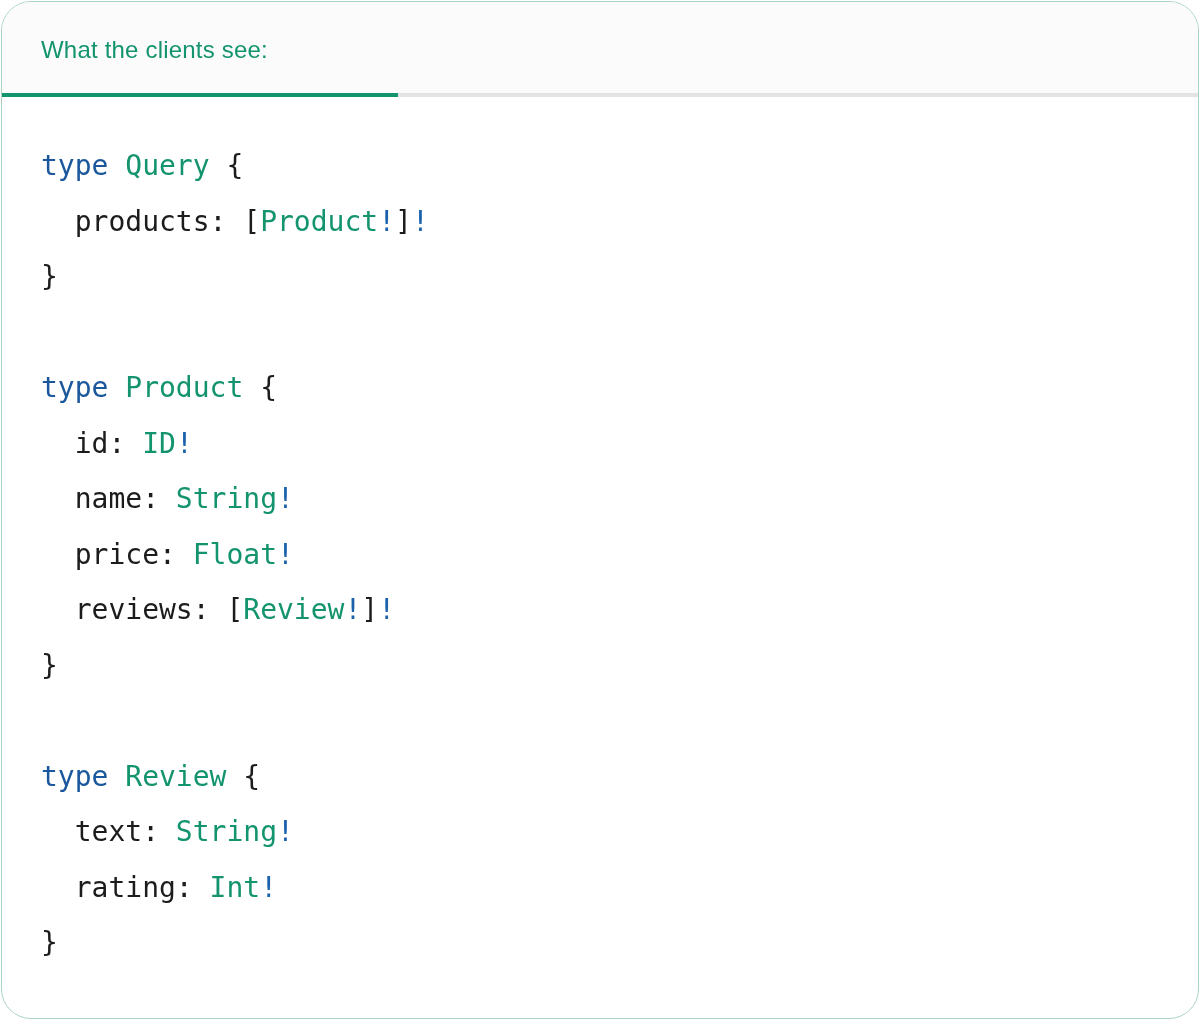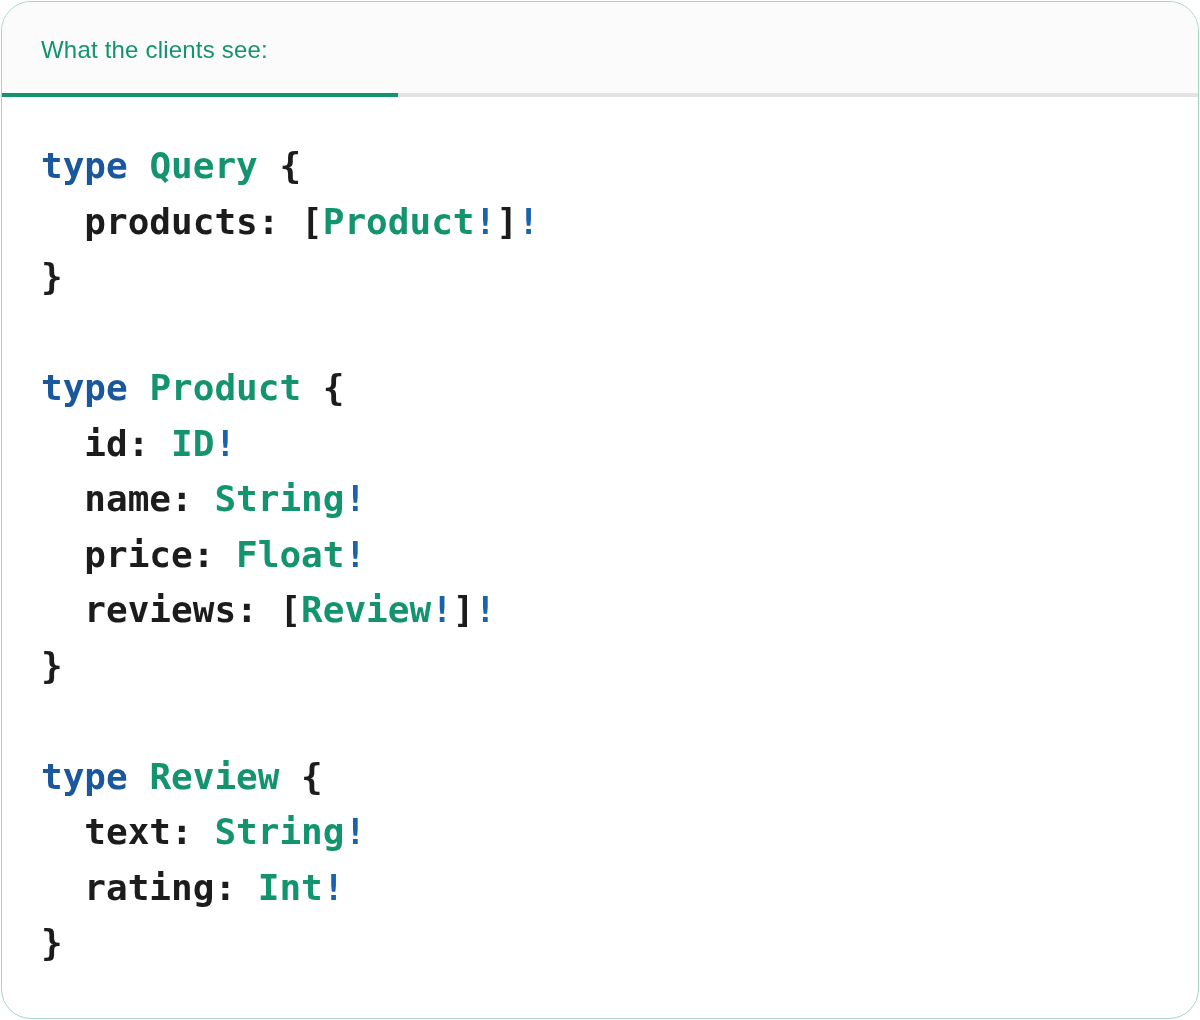--- a/index.html
+++ b/index.html
@@ -74,24 +74,23 @@
     background: var(--tab-green);
     z-index: 2;
   }
 
   .code-area {
     padding: 41px 30px 0 39px;
   }
 
   .code-block {
     font-family: "DejaVu Sans Mono", monospace;
-    font-size: 36px;
+    font-size: 28px;
     line-height: 55.5px;
     white-space: pre;
-    font-weight: bold;
   }
 
   .code-line { height: 55.5px; }
 
   .tok-kw    { color: var(--keyword-blue); }
   .tok-type  { color: var(--type-green); }
   .tok-plain { color: var(--plain-dark); }
   .tok-bang  { color: var(--bang-blue); }
 </style>
 </head>

